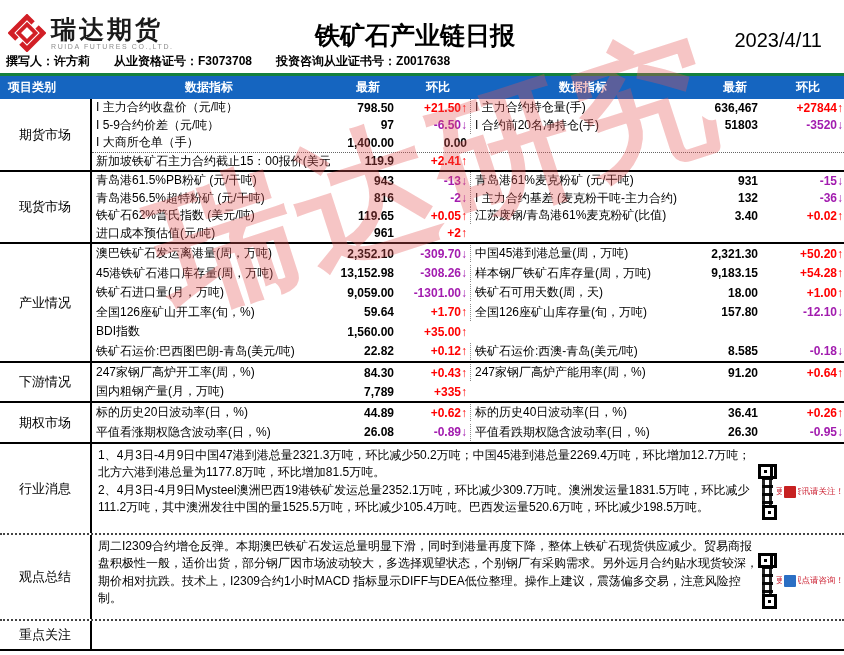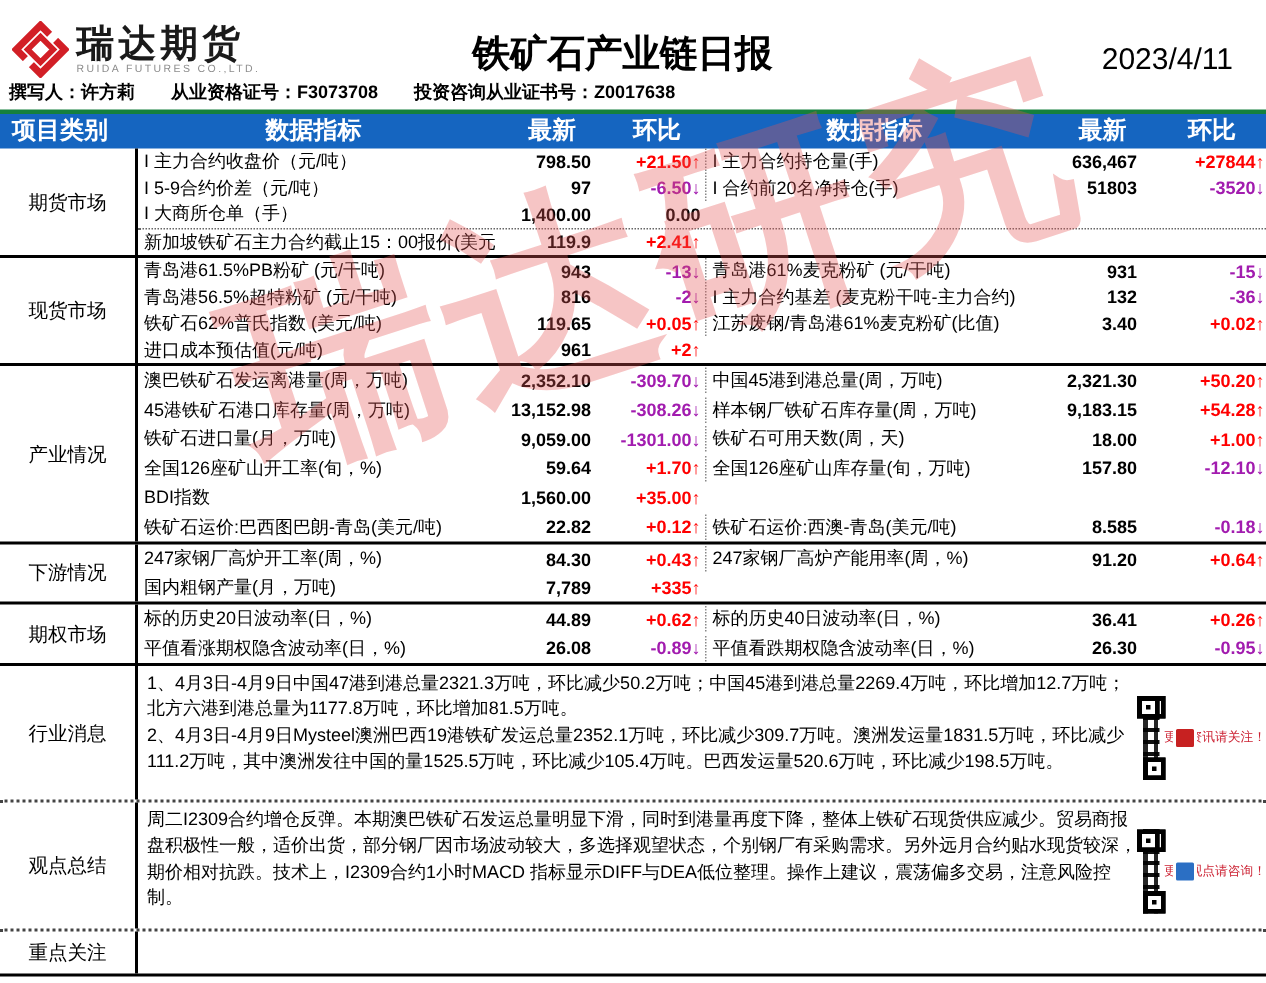--- a/index.html
+++ b/index.html
@@ -10,21 +10,21 @@
   .logo{display:flex;align-items:center;gap:5px;width:250px;}
   .logo-mark{width:38px;height:38px;flex:0 0 auto;}
   .logo-text .cn{font-size:25px;font-weight:bold;letter-spacing:3px;color:#1a1a1a;line-height:1.05;}
   .logo-text .en{font-size:7px;color:#8d8d8d;letter-spacing:1.6px;}
   .title{flex:1;text-align:center;font-size:25px;font-weight:bold;}
   .date{width:250px;text-align:right;font-size:20px;font-weight:normal;padding-right:14px;}
   
   .meta{display:flex;gap:24px;padding:1px 0 3px 6px;font-size:12px;font-weight:bold;border-bottom:3px solid #15803d;}
   
   .thead{display:grid;grid-template-columns:90px 238px 80px 60px 230px 74px 72px;
-         background:#1565c0;color:#fff;font-weight:bold;font-size:16px;height:23px;align-items:center;}
+         background:#1565c0;color:#fff;font-weight:bold;font-size:12px;height:23px;align-items:center;}
   .thead .hc{text-align:center;}
   .thead .hc:first-child{text-align:left;padding-left:8px;}
   
   .sec{display:grid;grid-template-columns:90px 1fr;border-bottom:2px solid #000;}
   .cat{display:flex;align-items:center;justify-content:center;font-size:13px;}
   .rows{border-left:2px solid #000;border-right:1px dotted #888;}
   .row{display:grid;grid-template-columns:238px 80px 60px 230px 74px 72px;align-items:center;font-size:12px;}
   .futures .row,.spot .row{height:17.5px;}
   .industry .row{height:19.5px;}
   .downstream .row{height:19px;}

